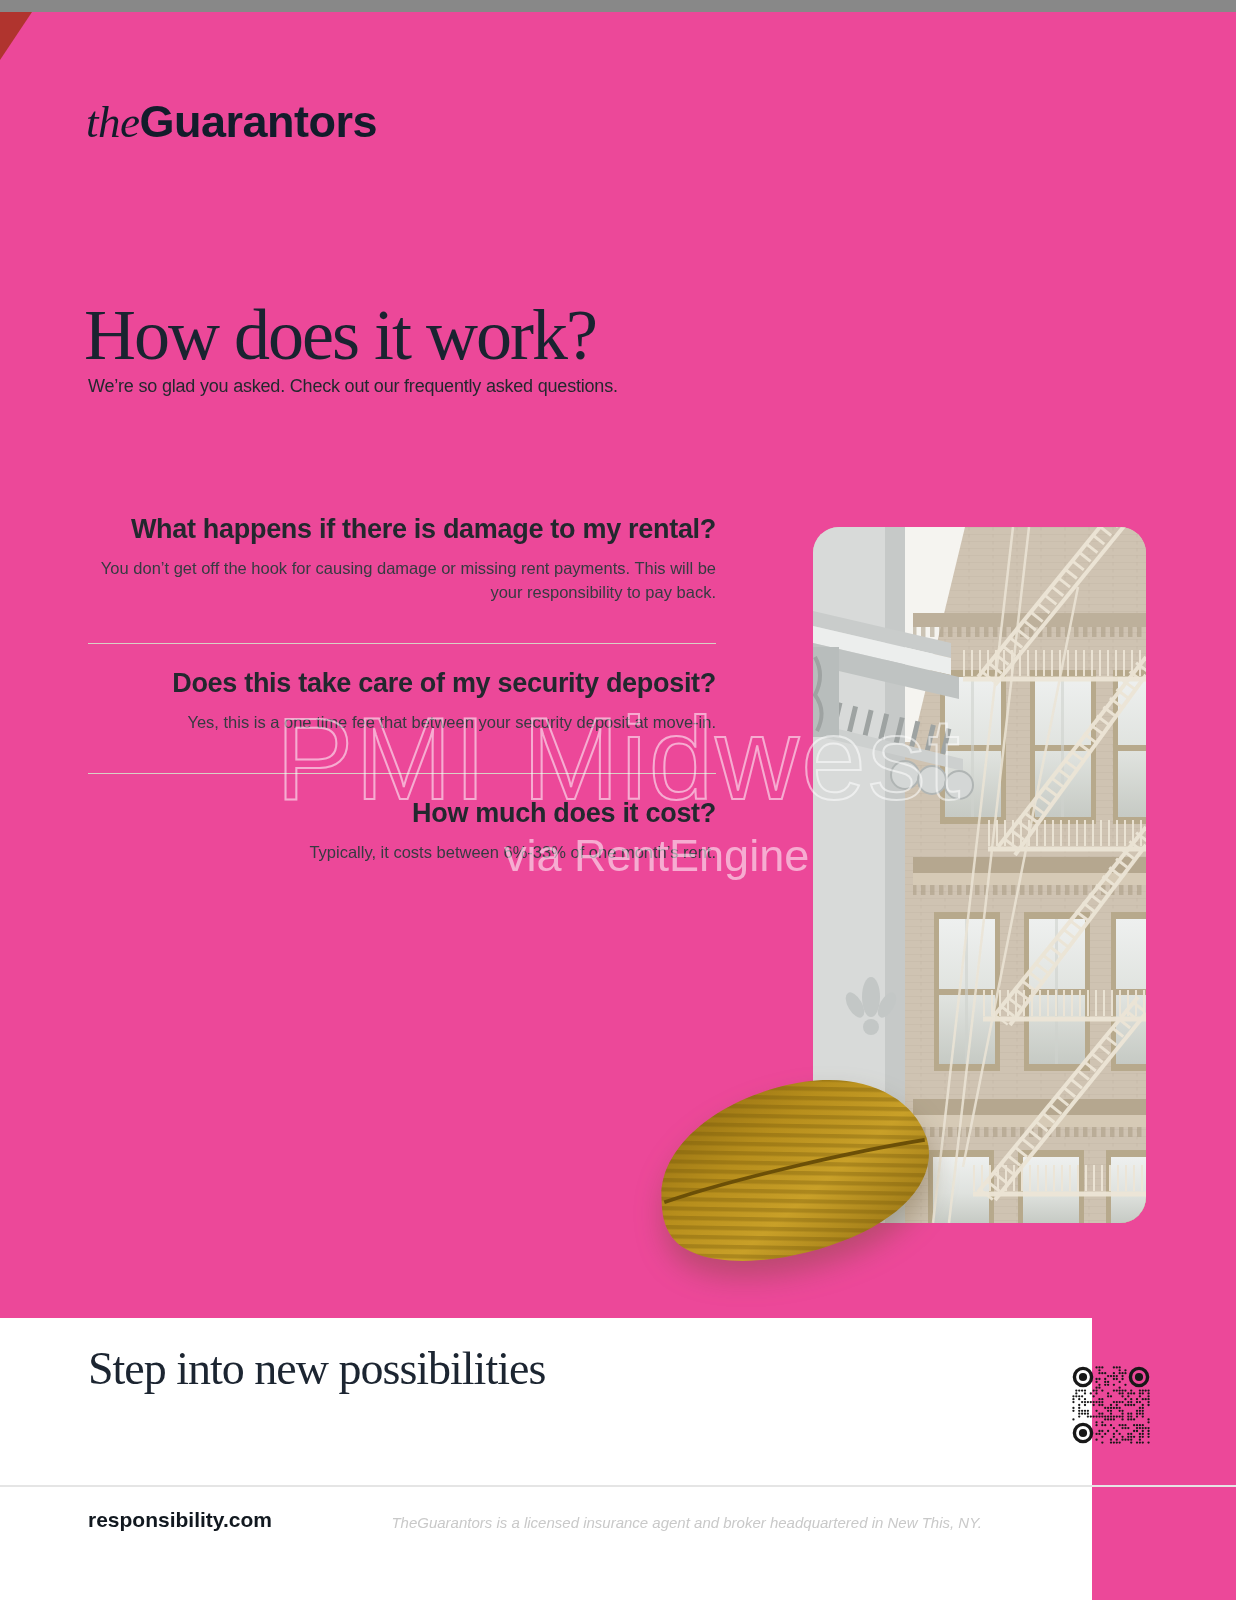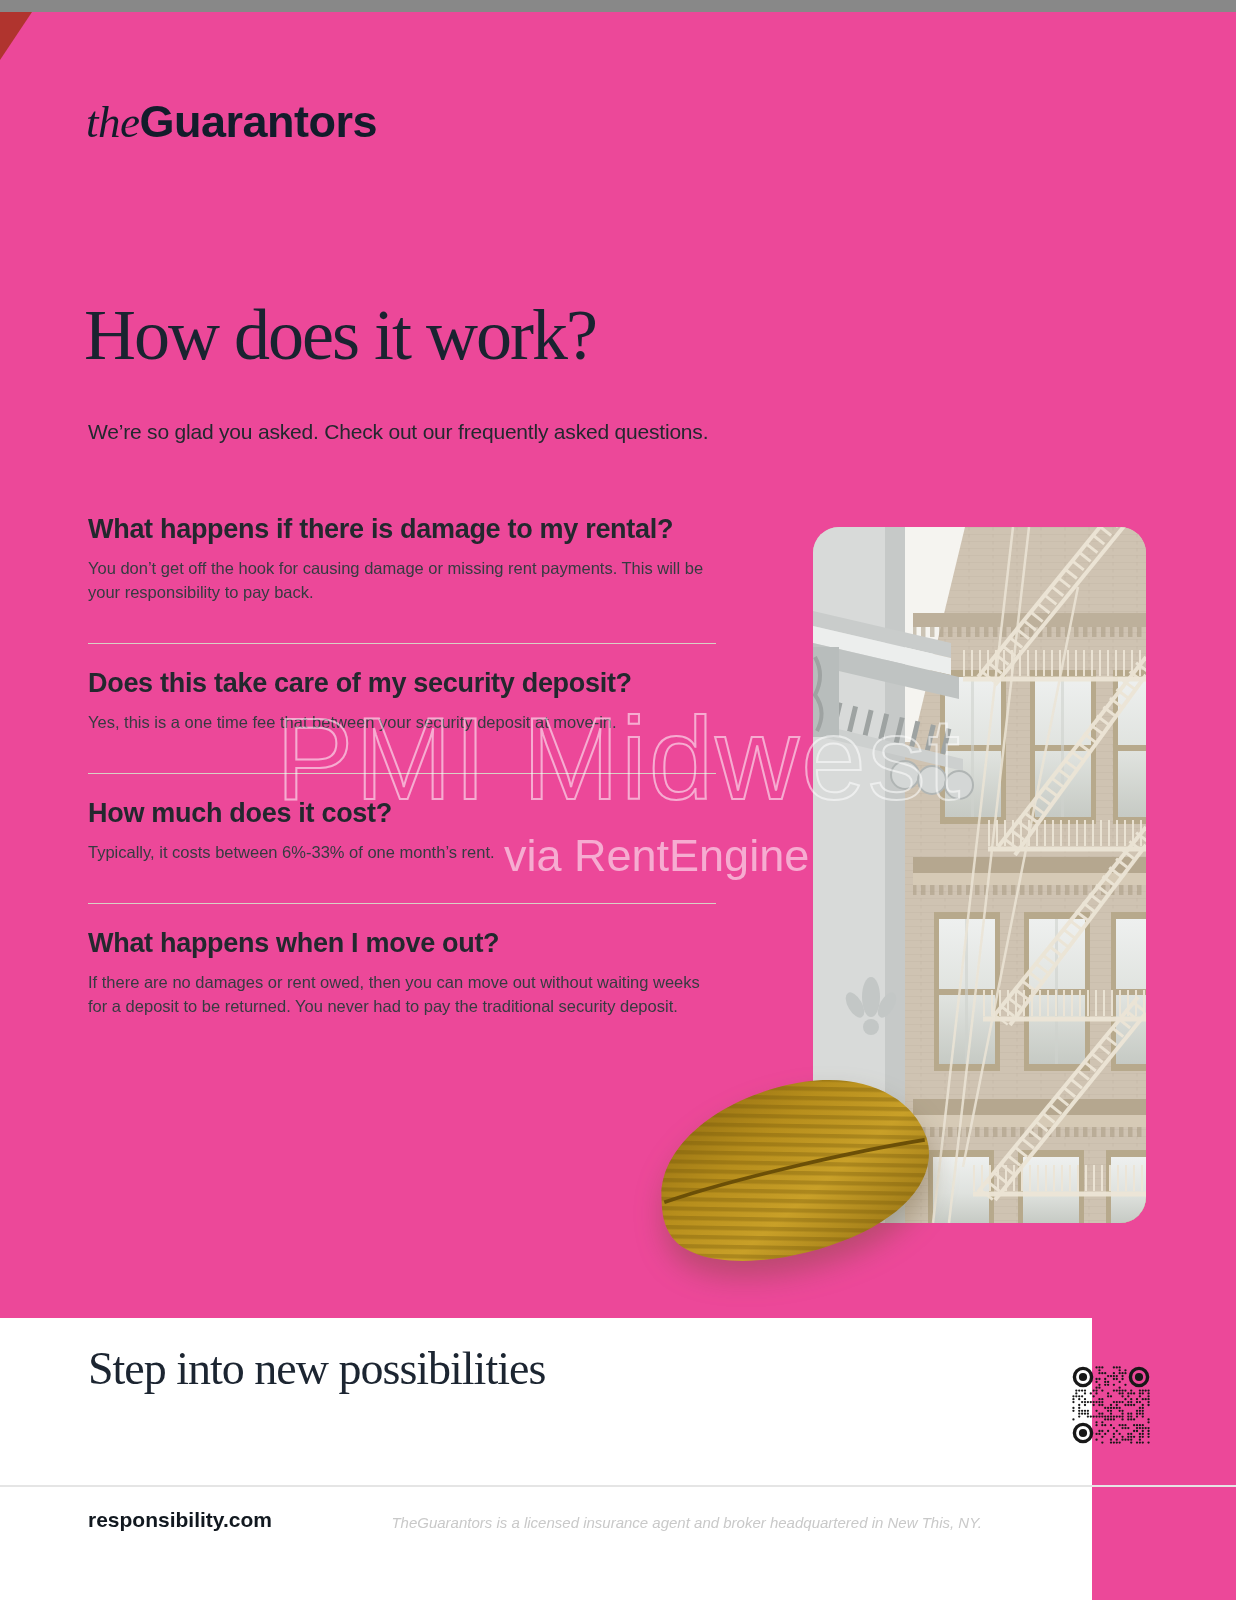--- a/index.html
+++ b/index.html
@@ -12,24 +12,24 @@
   
   .corner-mark{left:0;top:0;width:0;height:0;
     border-top:48px solid #b0342e;border-right:32px solid transparent;}
   
   .logo{left:86px;top:84px;font-size:45px;color:#131c2b;white-space:nowrap;letter-spacing:-.5px;}
   .logo .the{font-family:"Liberation Serif",serif;font-style:italic;font-weight:500;}
   .logo .brand{font-weight:700;}
   
   .h1{left:84px;top:238px;font-family:"Liberation Serif",serif;font-weight:400;
       font-size:72px;line-height:1.05;letter-spacing:-2px;color:#1a2330;white-space:nowrap;}
-  .subtitle{left:88px;top:408px;font-size:21px;color:#23282e;letter-spacing:-.2px;}
+  .subtitle{left:88px;top:364px;font-size:18px;color:#23282e;letter-spacing:-.2px;}
   
   .faq{left:88px;top:478px;width:628px;}
-  .faq-item{padding:24px 0 38px;border-bottom:1px solid #d9d0c5;}
+  .faq-item{padding:24px 0 38px;border-bottom:1px solid #d9d0c5;text-align:right;}
   .faq-item:last-child{border-bottom:none;}
   .faq-q{font-size:27px;font-weight:600;letter-spacing:-.3px;color:#23282e;margin:0 0 12px 0;}
   .faq-a{font-size:16.5px;line-height:1.45;color:#363b41;margin:0;}
   
   .photo{left:813px;top:515px;width:333px;height:696px;border-radius:26px;
          overflow:hidden;background:#cfc3b2;z-index:1;}
   .photo svg{display:block;width:100%;height:100%;}
   
   .wm1{left:276px;top:680px;z-index:6;font-size:116px;font-weight:400;letter-spacing:2px;
        white-space:nowrap;color:transparent;-webkit-text-stroke:2px rgba(255,255,255,.55);
@@ -69,24 +69,20 @@
       <h2 class="faq-q">What happens if there is damage to my rental?</h2>
       <p class="faq-a">You don’t get off the hook for causing damage or missing rent payments. This will be your responsibility to pay back.</p>
     </div>
     <div class="faq-item">
       <h2 class="faq-q">Does this take care of my security deposit?</h2>
       <p class="faq-a">Yes, this is a one time fee that between your security deposit at move-in.</p>
     </div>
     <div class="faq-item">
       <h2 class="faq-q">How much does it cost?</h2>
       <p class="faq-a">Typically, it costs between 6%-33% of one month’s rent.</p>
-    </div>
-    <div class="faq-item">
-      <h2 class="faq-q">What happens when I move out?</h2>
-      <p class="faq-a">If there are no damages or rent owed, then you can move out without waiting weeks for a deposit to be returned. You never had to pay the traditional security deposit.</p>
     </div>
   </div>
 
   <div class="abs photo">
     <svg viewBox="0 0 333 696" preserveAspectRatio="none">
       <defs>
         <linearGradient id="glass" x1="0" y1="0" x2="0" y2="1">
           <stop offset="0" stop-color="#eef0ef"></stop>
             <stop offset="0.55" stop-color="#dfe2de"></stop>
           <stop offset="1" stop-color="#c6cac4"></stop>

